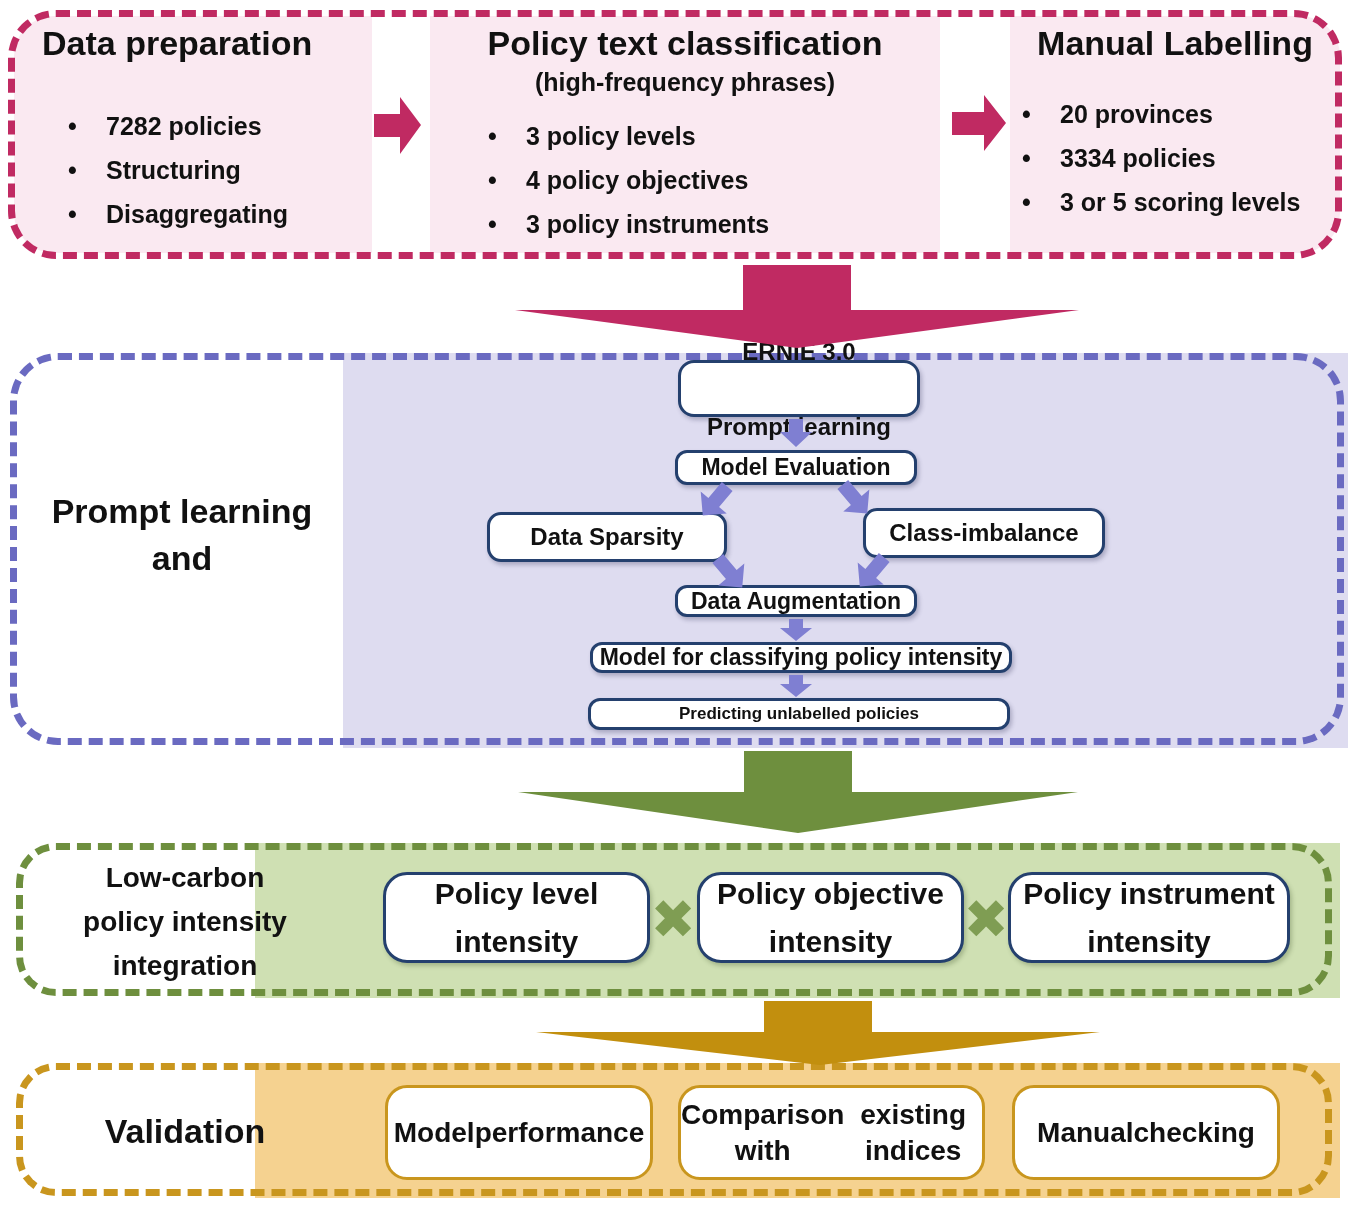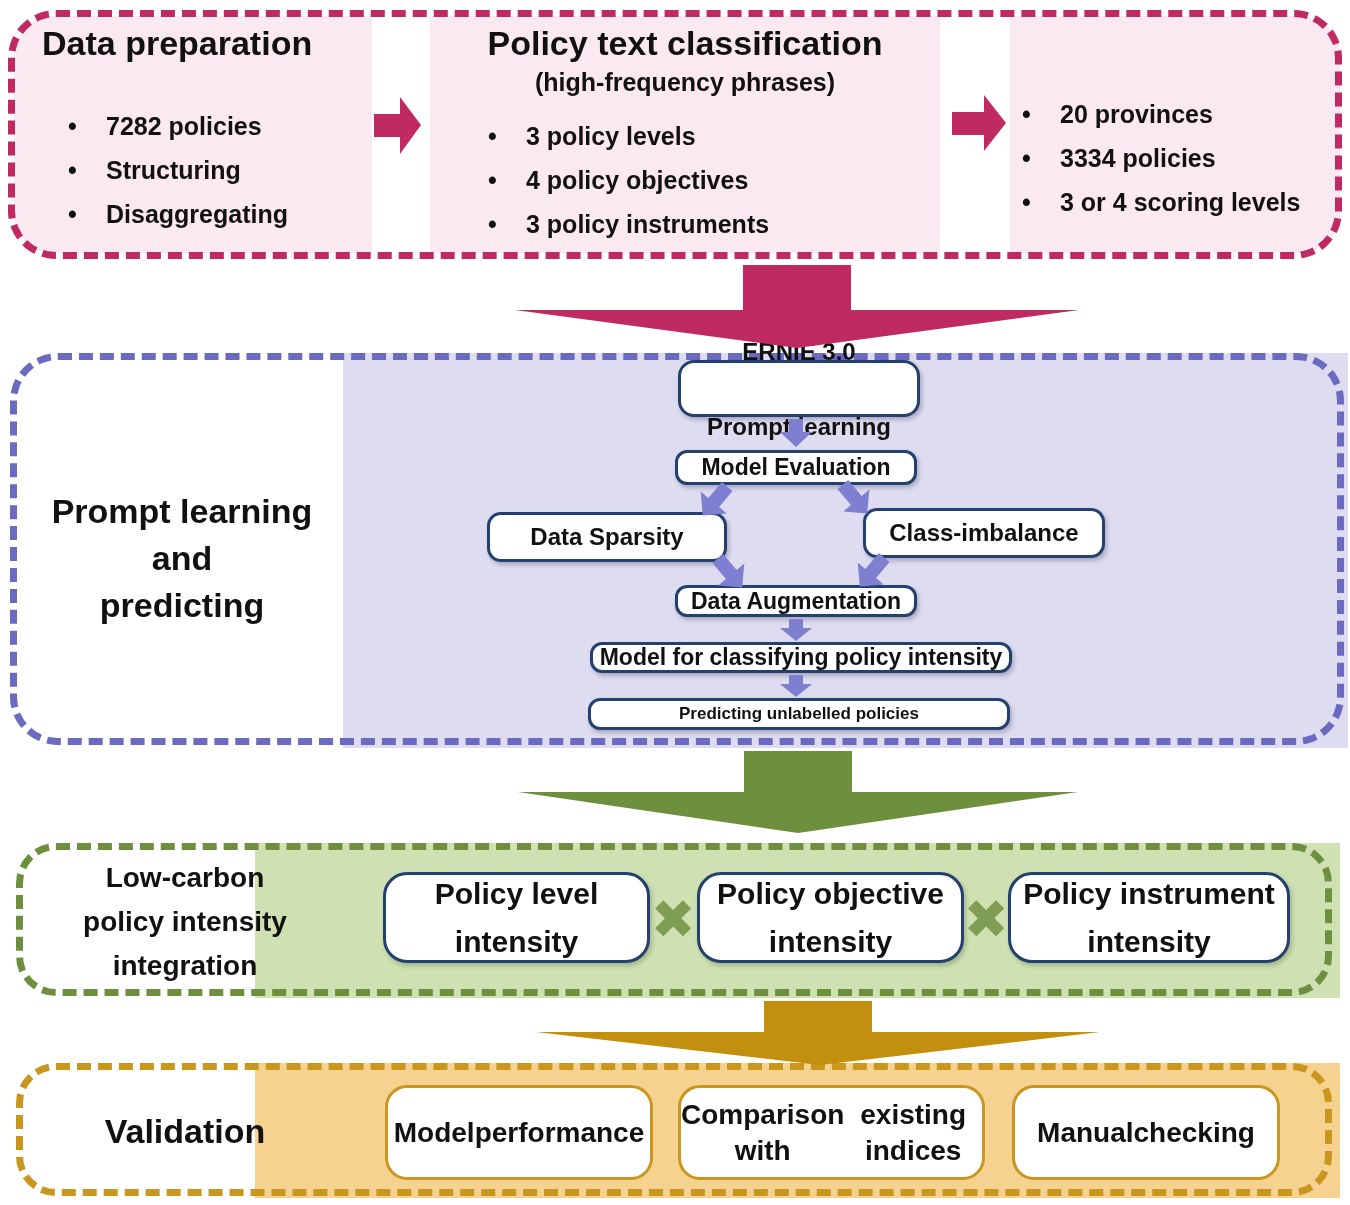--- a/index.html
+++ b/index.html
@@ -91,32 +91,32 @@
   </ul>
 
   <div class="abs content s1-title" style="left:430px;top:24px;width:510px;text-align:center;">Policy text classification</div>
   <div class="abs content s1-sub" style="left:430px;top:68px;width:510px;text-align:center;">(high-frequency phrases)</div>
   <ul class="abs content bullets" style="left:488px;top:122px;">
     <li>3 policy levels</li>
     <li>4 policy objectives</li>
     <li>3 policy instruments</li>
   </ul>
 
+  <div class="abs content s1-title" style="left:1010px;top:24px;width:330px;text-align:center;">Manual Labelling</div>
   <ul class="abs content bullets" style="left:1022px;top:100px;">
     <li>20 provinces</li>
     <li>3334 policies</li>
-    <li>3 or 4 scoring levels</li>
+    <li>3 or 5 scoring levels</li>
   </ul>
 
   <div class="abs fill s2-fill"></div>
   <div class="abs dashed s2-border"></div>
   <div class="abs content side-label s2-label">
     <div>Prompt learning</div>
     <div>and</div>
-    <div>predicting</div>
   </div>
 
   <div class="abs content flow-box fb-ernie">
     <div>ERNIE 3.0</div>
     <div>Prompt learning</div>
   </div>
   <div class="abs content flow-box fb-me">
     <div>Model Evaluation</div>
   </div>
   <div class="abs content flow-box fb-ds">

